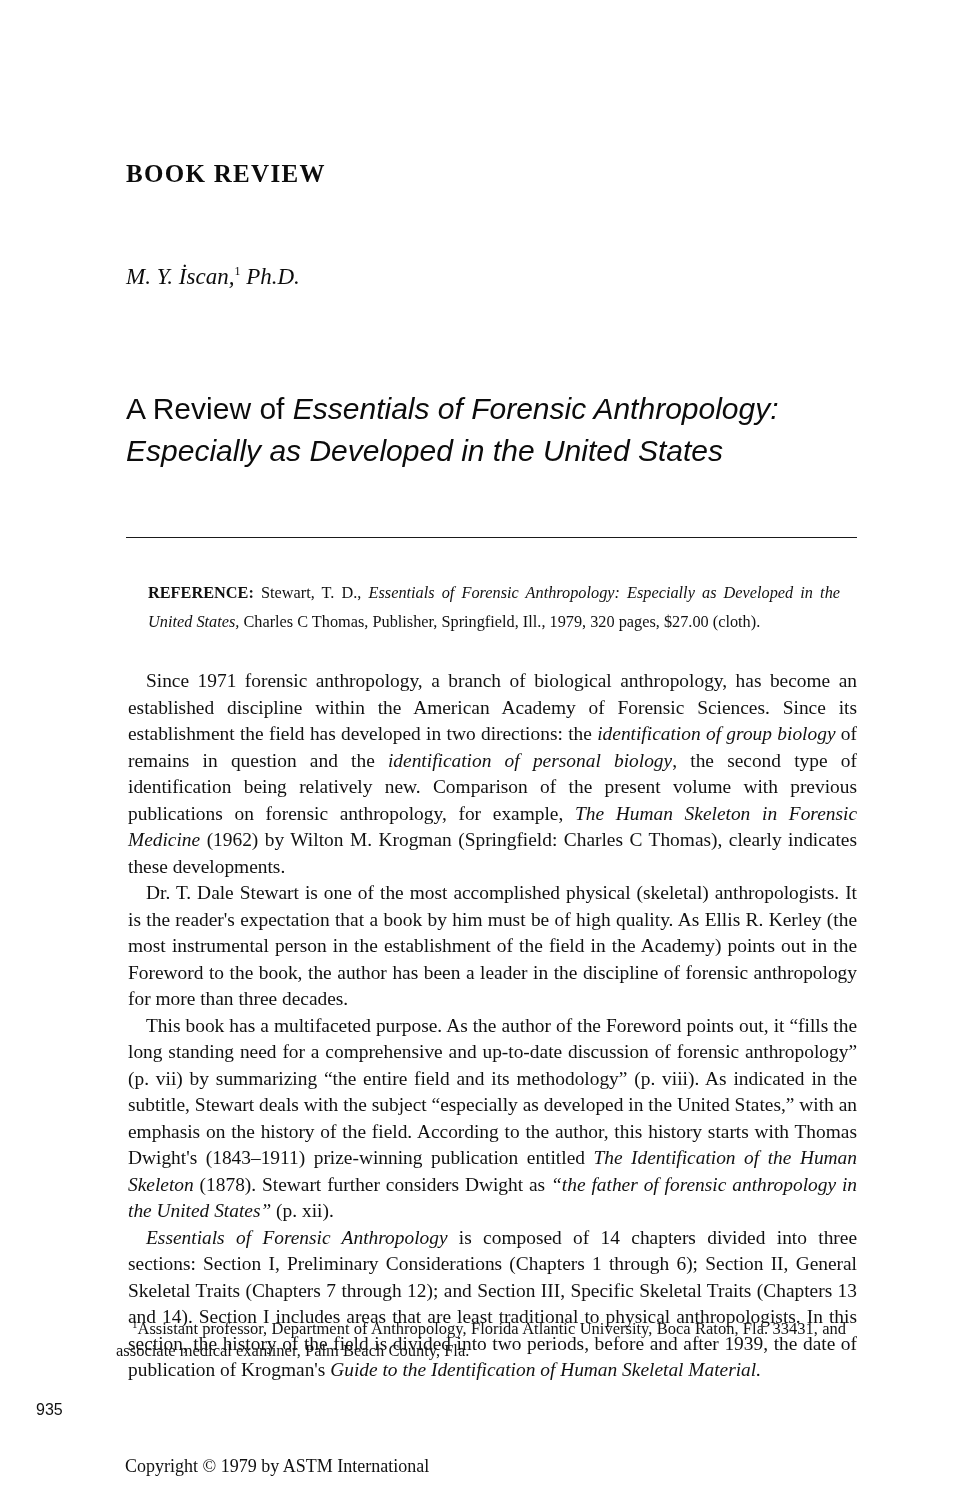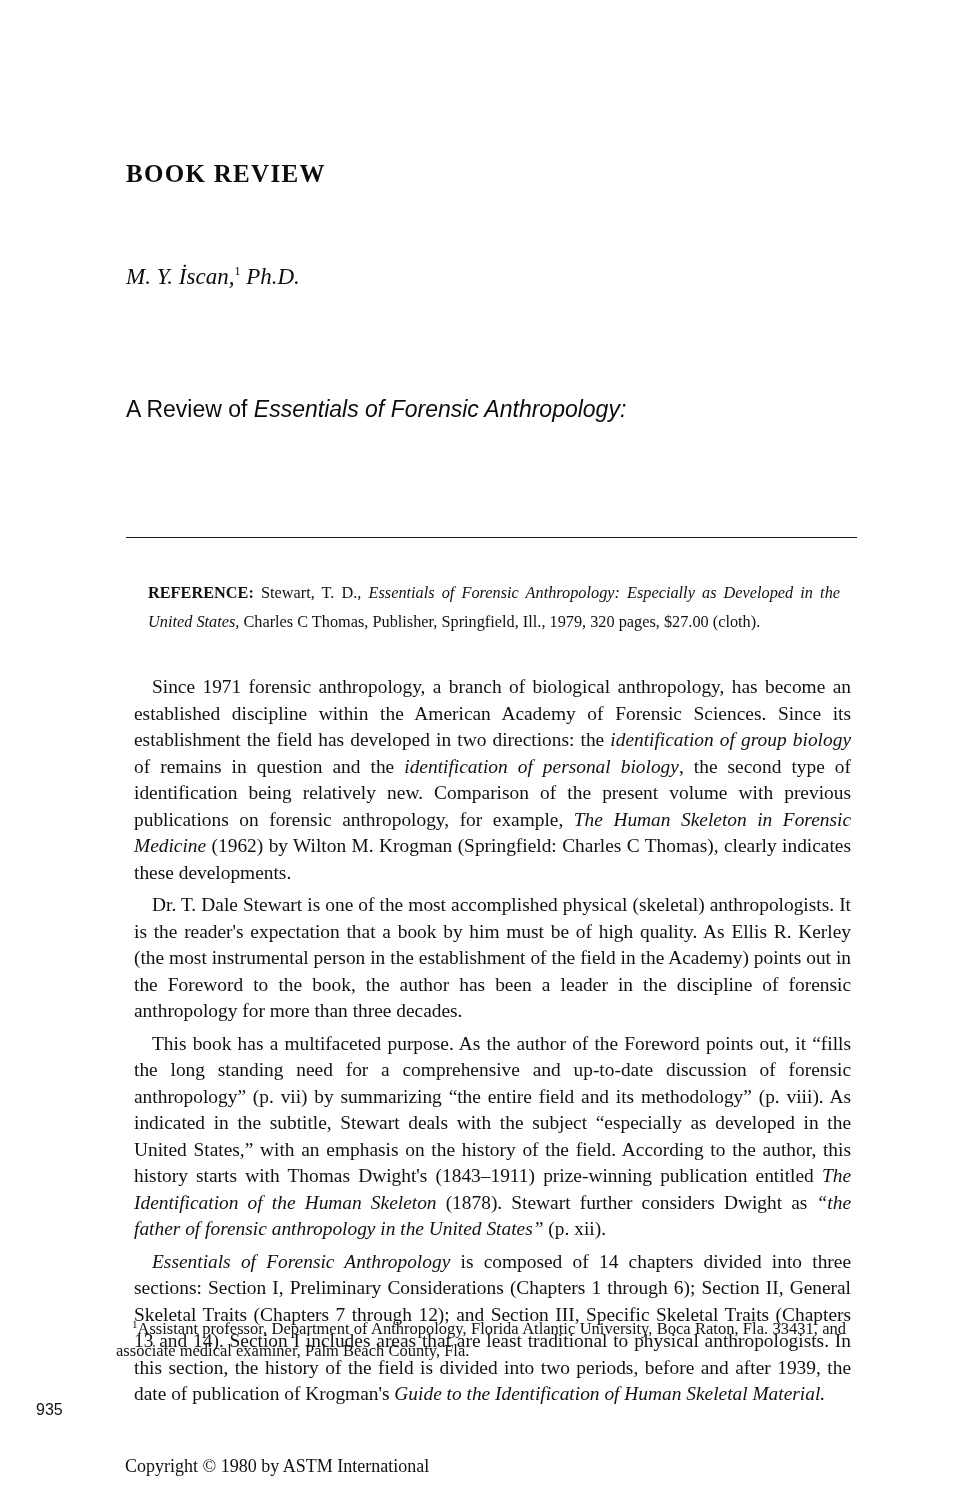--- a/index.html
+++ b/index.html
@@ -57,21 +57,21 @@
     line-height: 0;
   }
 
   
   .article-title {
     position: absolute;
     left: 126px;
     top: 388px;
     width: 740px;
     font-family: "Liberation Sans", "DejaVu Sans", sans-serif;
-    font-size: 23px;
+    font-size: 30px;
     line-height: 42px;
     color: #0c0c0c;
     font-weight: normal;
     margin: 0;
   }
   .article-title .work { font-style: italic; }
 
   
   .title-rule {
     position: absolute;
@@ -101,21 +101,21 @@
     position: absolute;
     left: 128px;
     top: 668px;
     width: 729px;
     font-size: 19.4px;
     line-height: 26.5px;
     text-align: justify;
     color: #111111;
   }
   .body-text p {
-    margin: 6px;
+    margin: 0;
     text-indent: 18px;
     text-align: justify;
   }
   .body-text p .it { font-style: italic; }
 
   
   .footnote {
     position: absolute;
     left: 116px;
     top: 1318px;
@@ -160,21 +160,21 @@
 
 <div class="page">
 
   <div class="book-review-head">BOOK REVIEW</div>
 
   <div class="byline">
     <span>M. Y. İscan,</span><sup>1</sup>
     <span>Ph.D.</span>
   </div>
 
-  <h1 class="article-title"><span>A Review of </span><span class="work">Essentials of Forensic Anthropology:</span><br></h1>
+  <h1 class="article-title"><span>A Review of </span><span class="work">Essentials of Forensic Anthropology:</span><br><span class="work">Especially as Developed in the United States</span></h1>
 
   <div class="title-rule"></div>
 
   <div class="reference-block"><span class="ref-label">REFERENCE:</span><span> Stewart, T. D., </span><span class="it">Essentials of Forensic Anthropology: Especially as Developed in the United States,</span><span> Charles C Thomas, Publisher, Springfield, Ill., 1979, 320 pages, $27.00 (cloth).</span></div>
 
   <div class="body-text">
 
     <p><span>Since 1971 forensic anthropology, a branch of biological anthropology, has become an established discipline within the American Academy of Forensic Sciences. Since its establishment the field has developed in two directions: the </span><span class="it">identification of group biology</span><span> of remains in question and the </span><span class="it">identification of personal biology</span><span>, the second type of identification being relatively new. Comparison of the present volume with previous publications on forensic anthropology, for example, </span><span class="it">The Human Skeleton in Forensic Medicine</span><span> (1962) by Wilton M. Krogman (Springfield: Charles C Thomas), clearly indicates these developments.</span></p>
 
     <p><span>Dr. T. Dale Stewart is one of the most accomplished physical (skeletal) anthropologists. It is the reader's expectation that a book by him must be of high quality. As Ellis R. Kerley (the most instrumental person in the establishment of the field in the Academy) points out in the Foreword to the book, the author has been a leader in the discipline of forensic anthropology for more than three decades.</span></p>
@@ -182,15 +182,15 @@
     <p><span>This book has a multifaceted purpose. As the author of the Foreword points out, it “fills the long standing need for a comprehensive and up-to-date discussion of forensic anthropology” (p. vii) by summarizing “the entire field and its methodology” (p. viii). As indicated in the subtitle, Stewart deals with the subject “especially as developed in the United States,” with an emphasis on the history of the field. According to the author, this history starts with Thomas Dwight's (1843–1911) prize-winning publication entitled </span><span class="it">The Identification of the Human Skeleton</span><span> (1878). Stewart further considers Dwight as </span><span class="it">“the father of forensic anthropology in the United States”</span><span> (p. xii).</span></p>
 
     <p><span class="it">Essentials of Forensic Anthropology</span><span> is composed of 14 chapters divided into three sections: Section I, Preliminary Considerations (Chapters 1 through 6); Section II, General Skeletal Traits (Chapters 7 through 12); and Section III, Specific Skeletal Traits (Chapters 13 and 14). Section I includes areas that are least traditional to physical anthropologists. In this section, the history of the field is divided into two periods, before and after 1939, the date of publication of Krogman's </span><span class="it">Guide to the Identification of Human Skeletal Material.</span></p>
 
   </div>
 
   <div class="footnote"><span class="fn-indent"></span><sup>1</sup><span>Assistant professor, Department of Anthropology, Florida Atlantic University, Boca Raton, Fla. 33431, and associate medical examiner, Palm Beach County, Fla.</span></div>
 
   <div class="page-number">935</div>
 
-  <div class="copyright">Copyright © 1980 by ASTM International</div>
+  <div class="copyright">Copyright © 1979 by ASTM International</div>
 
 </div>
 
 </body></html>

